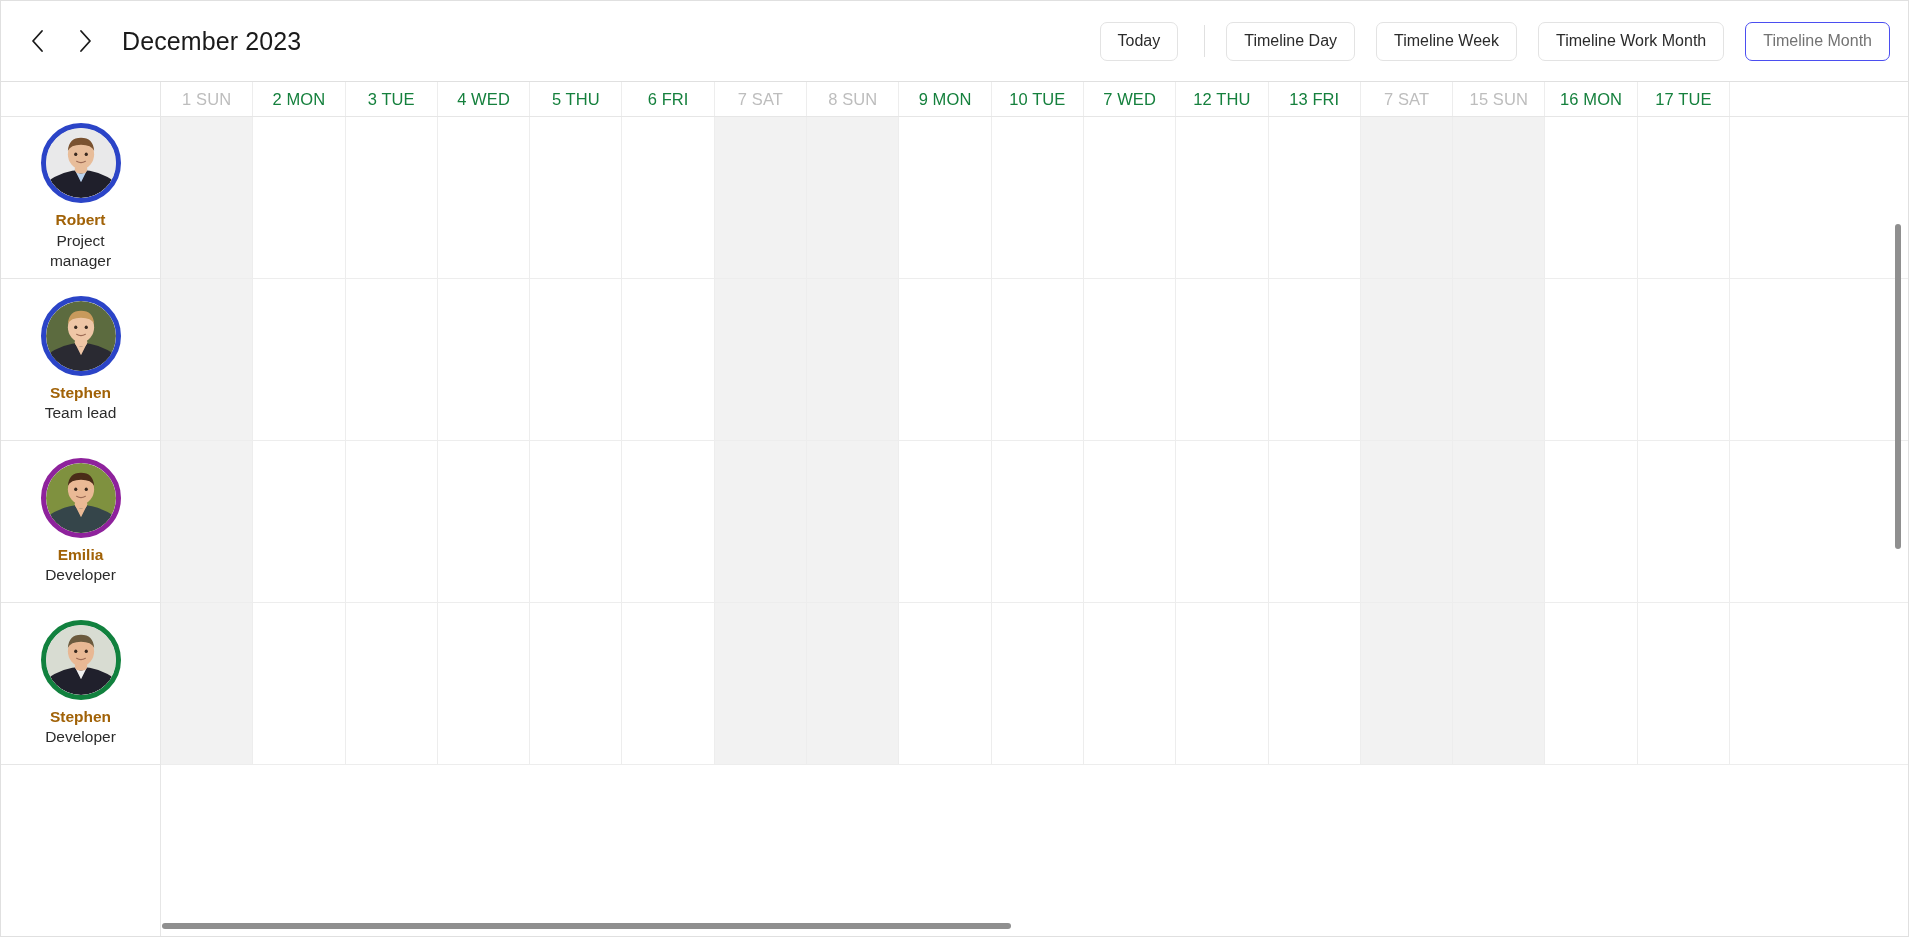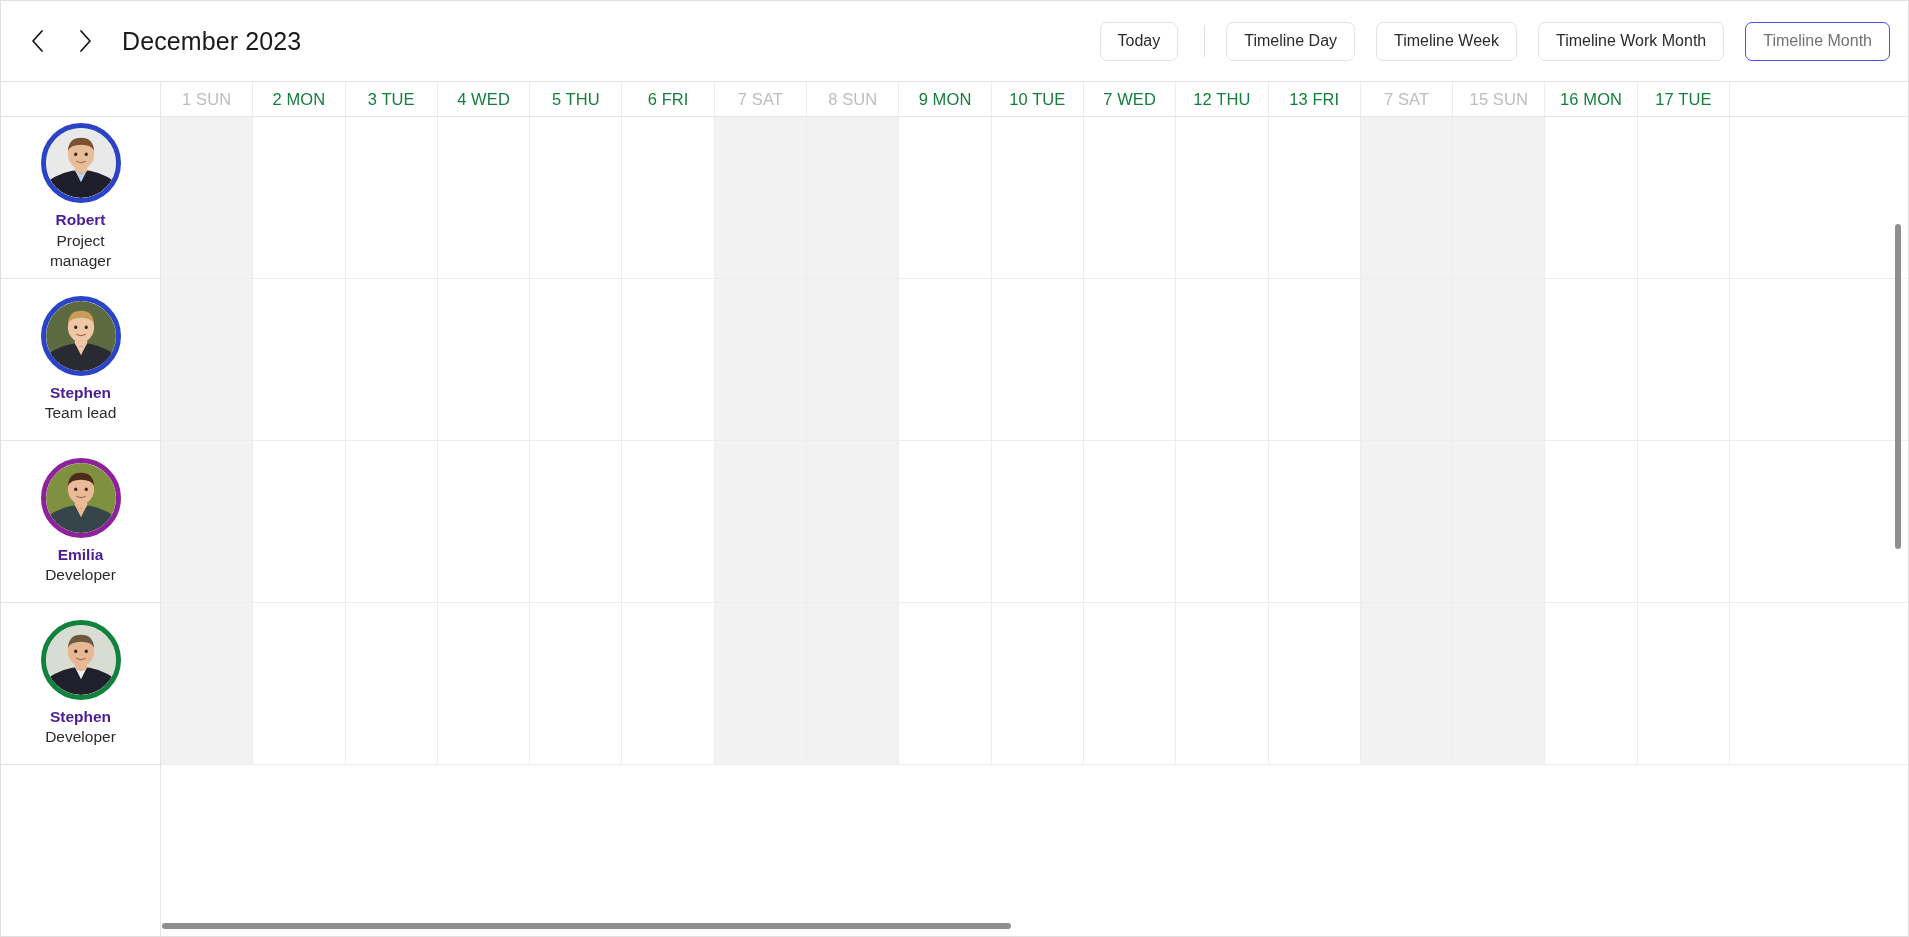--- a/index.html
+++ b/index.html
@@ -196,21 +196,21 @@
     position: absolute;
     inset: 0;
     border-radius: 50%;
     overflow: hidden;
   }
   .avatar svg { display: block; width: 100%; height: 100%; }
 
   .res-name {
     font-size: 15.5px;
     font-weight: bold;
-    color: #4c1d95;
+    color: #a16207;
     margin-top: 7px;
     line-height: 1.32;
   }
   .res-role {
     font-size: 15.5px;
     font-weight: 400;
     color: #2b2b2b;
     line-height: 1.32;
     max-width: 100px;
   }

